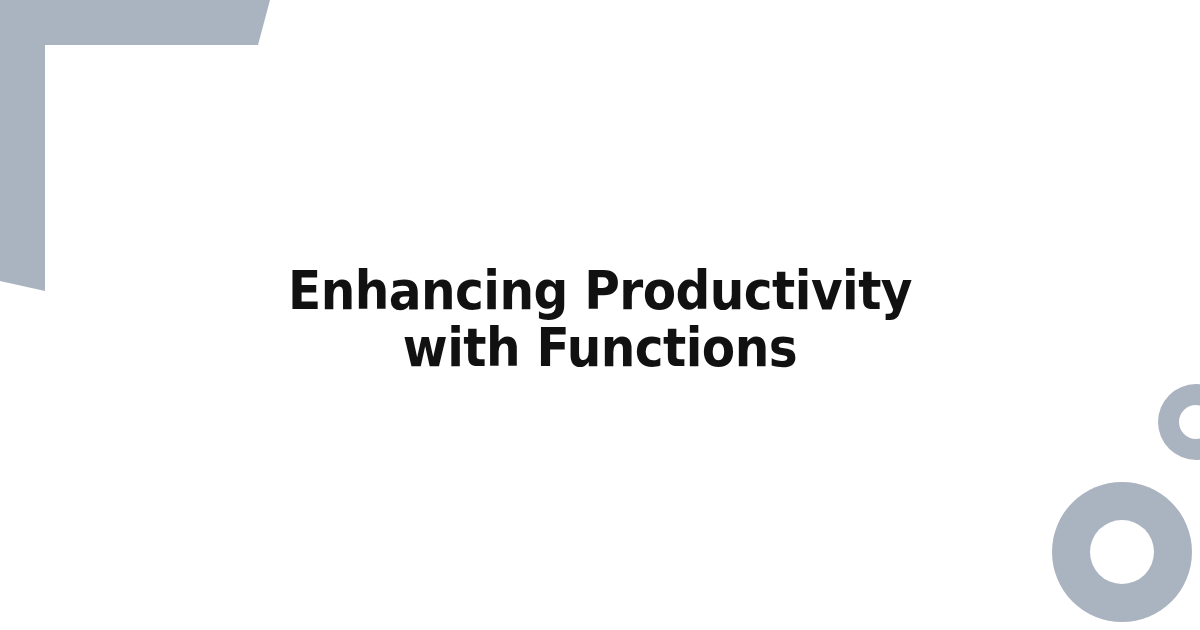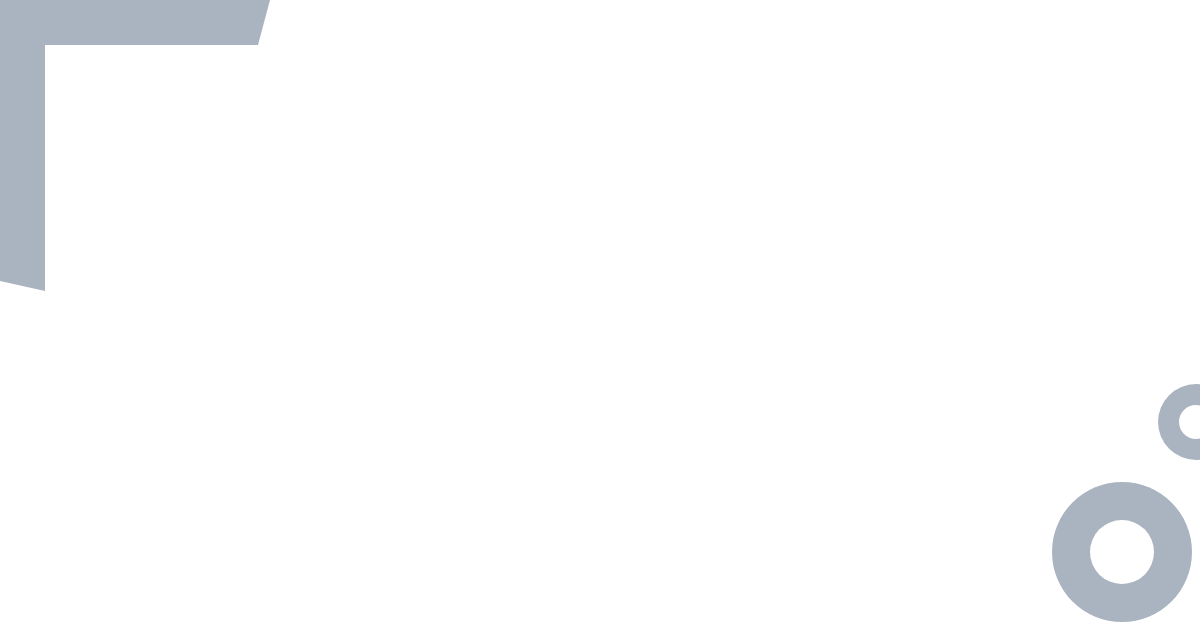--- a/index.html
+++ b/index.html
@@ -72,14 +72,17 @@
       <circle cx="1196" cy="422" r="38" fill="#aab4c1"></circle>
       <circle cx="1196" cy="422" r="17" fill="#ffffff"></circle>
     </g>
 
     <g>
       <circle cx="1122" cy="552" r="70" fill="#aab4c1"></circle>
       <circle cx="1122" cy="552" r="32" fill="#ffffff"></circle>
     </g>
   </svg>
 
+  <div class="title-block">
+    <h1 class="title-text">Enhancing Productivity with Functions</h1>
+  </div>
 
 </div>
 
 </body></html>

